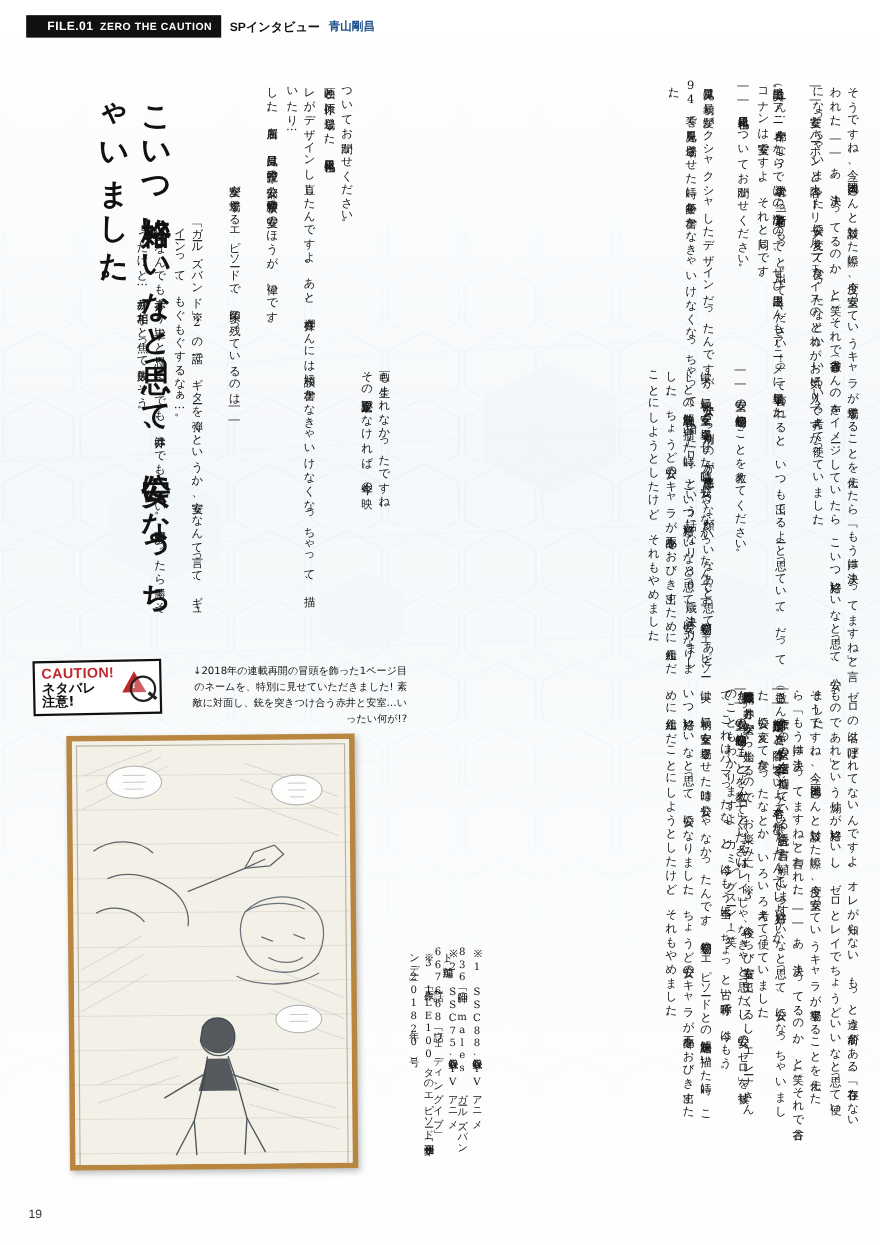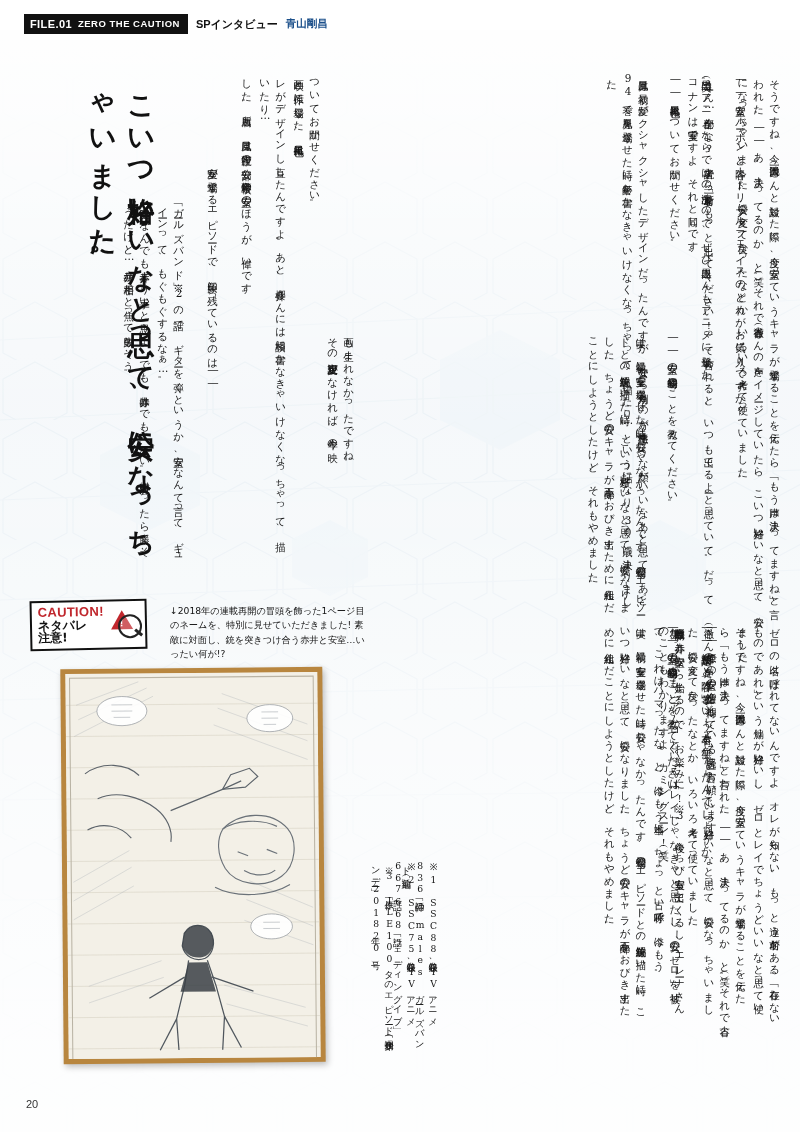--- a/index.html
+++ b/index.html
@@ -27,22 +27,22 @@
   
   #header{
     position:absolute;left:24px;top:14px;
     display:flex;align-items:center;gap:8px;
     z-index:6;
   }
   #fileTag{
     background:#111;color:#fff;
     font-family:"Liberation Sans", sans-serif;
     font-weight:bold;font-size:11px;letter-spacing:.4px;
-    padding:3px 7px 3px 5px;
-    display:flex;align-items:flex-start;gap:6px;
+    padding:3px 7px 3px 18px;
+    display:flex;align-items:flex-end;gap:6px;
     border:1px solid #111;
   }
   #fileTag .num{font-size:11px;}
   #fileTag .en{font-size:9.5px;letter-spacing:.5px;}
   #spLabel{
     font-family:"Liberation Sans", sans-serif;
     font-size:11px;font-weight:bold;color:#111;
   }
   #guestName{
     font-family:"Liberation Sans", sans-serif;
@@ -121,20 +121,21 @@
   #cautionIcon .handle{
     position:absolute;left:25px;top:23px;width:9px;height:3px;
     background:#222;transform:rotate(40deg);
   }
   
   #caption{
     position:absolute;left:170px;top:604px;width:200px;
     font-family:"DejaVu Sans", sans-serif;
     font-size:9.2px;line-height:1.55;color:#111;
     z-index:6;
+    text-align:right;
   }
   
   #sketch{
     position:absolute;left:62px;top:668px;width:252px;height:385px;
     background:#b8863f;
     padding:5px;
     box-shadow:2px 3px 6px rgba(0,0,0,.25);
     z-index:6;
     transform:rotate(-0.5deg);
   }
@@ -345,13 +346,13 @@
           <line x1="190" y1="50" x2="202" y2="50"></line>
         <line x1="188" y1="240" x2="204" y2="240"></line>
           <line x1="188" y1="246" x2="204" y2="246"></line>
       </g>
 
       <rect x="4" y="4" width="234" height="367" fill="none" stroke="#b9b3a4" stroke-width="1"></rect>
     </svg>
   </div>
 </div>
 
-<div id="pageno">20</div>
+<div id="pageno">19</div>
 
 </body></html>

